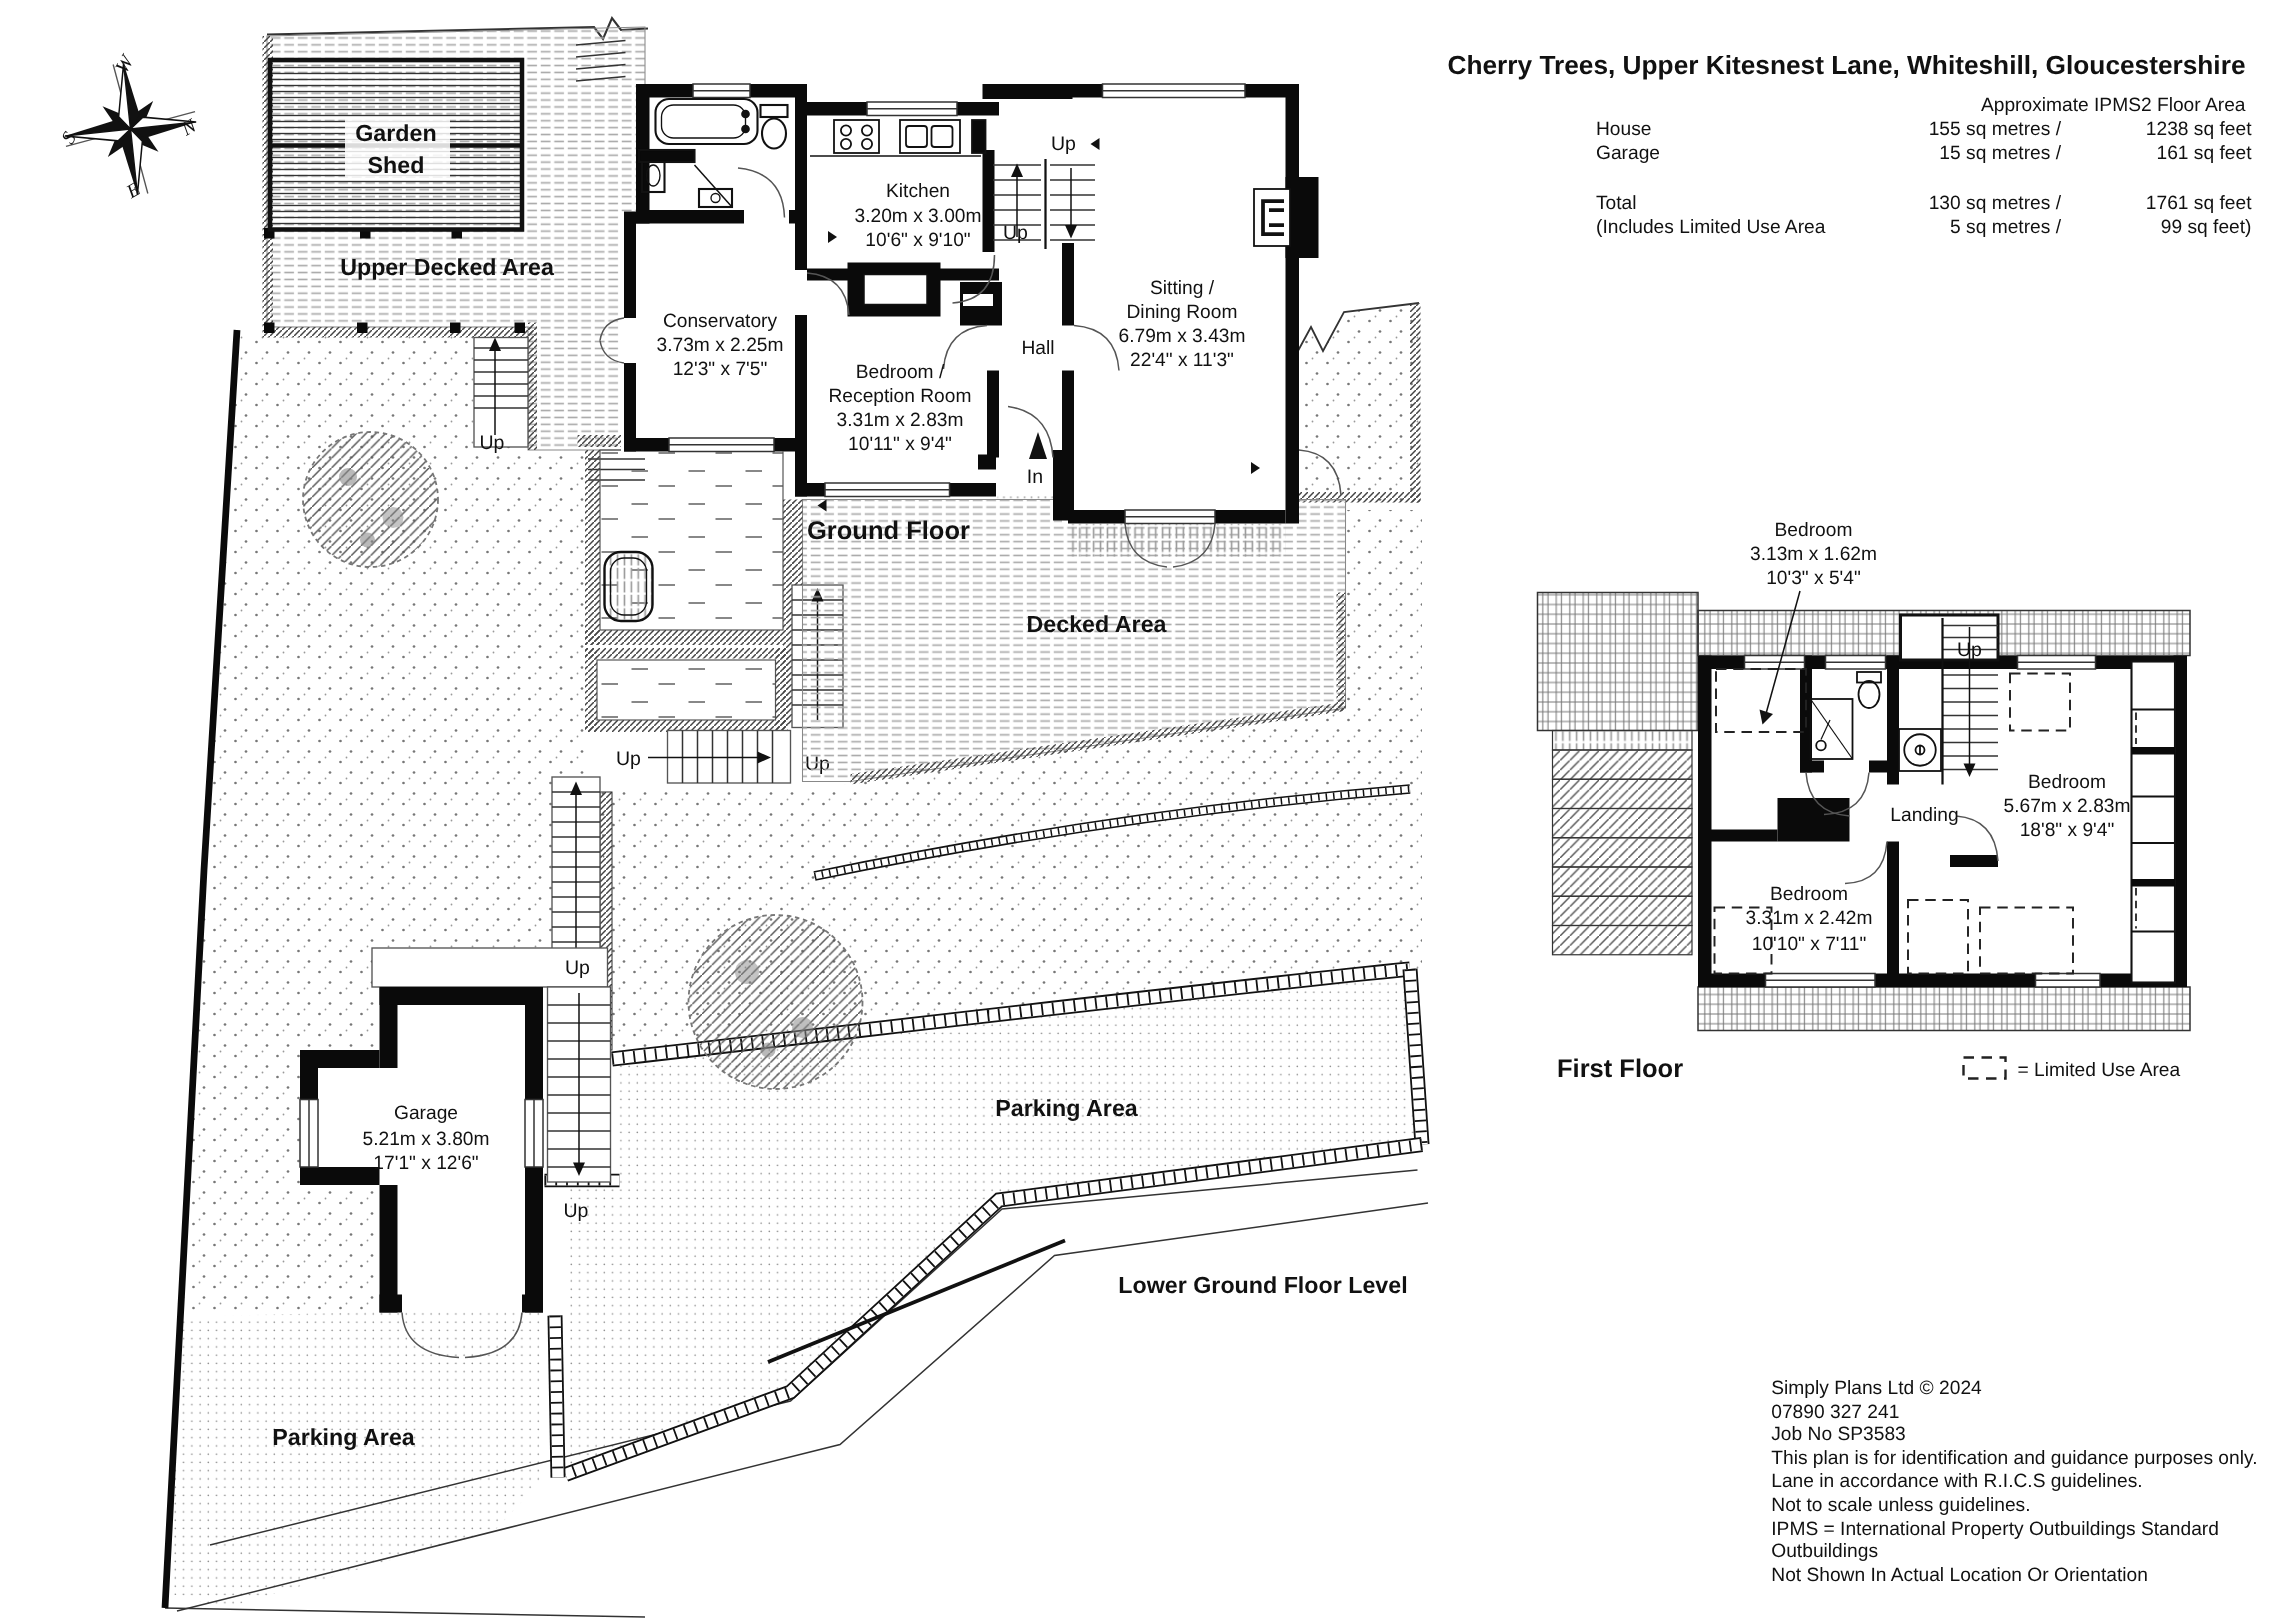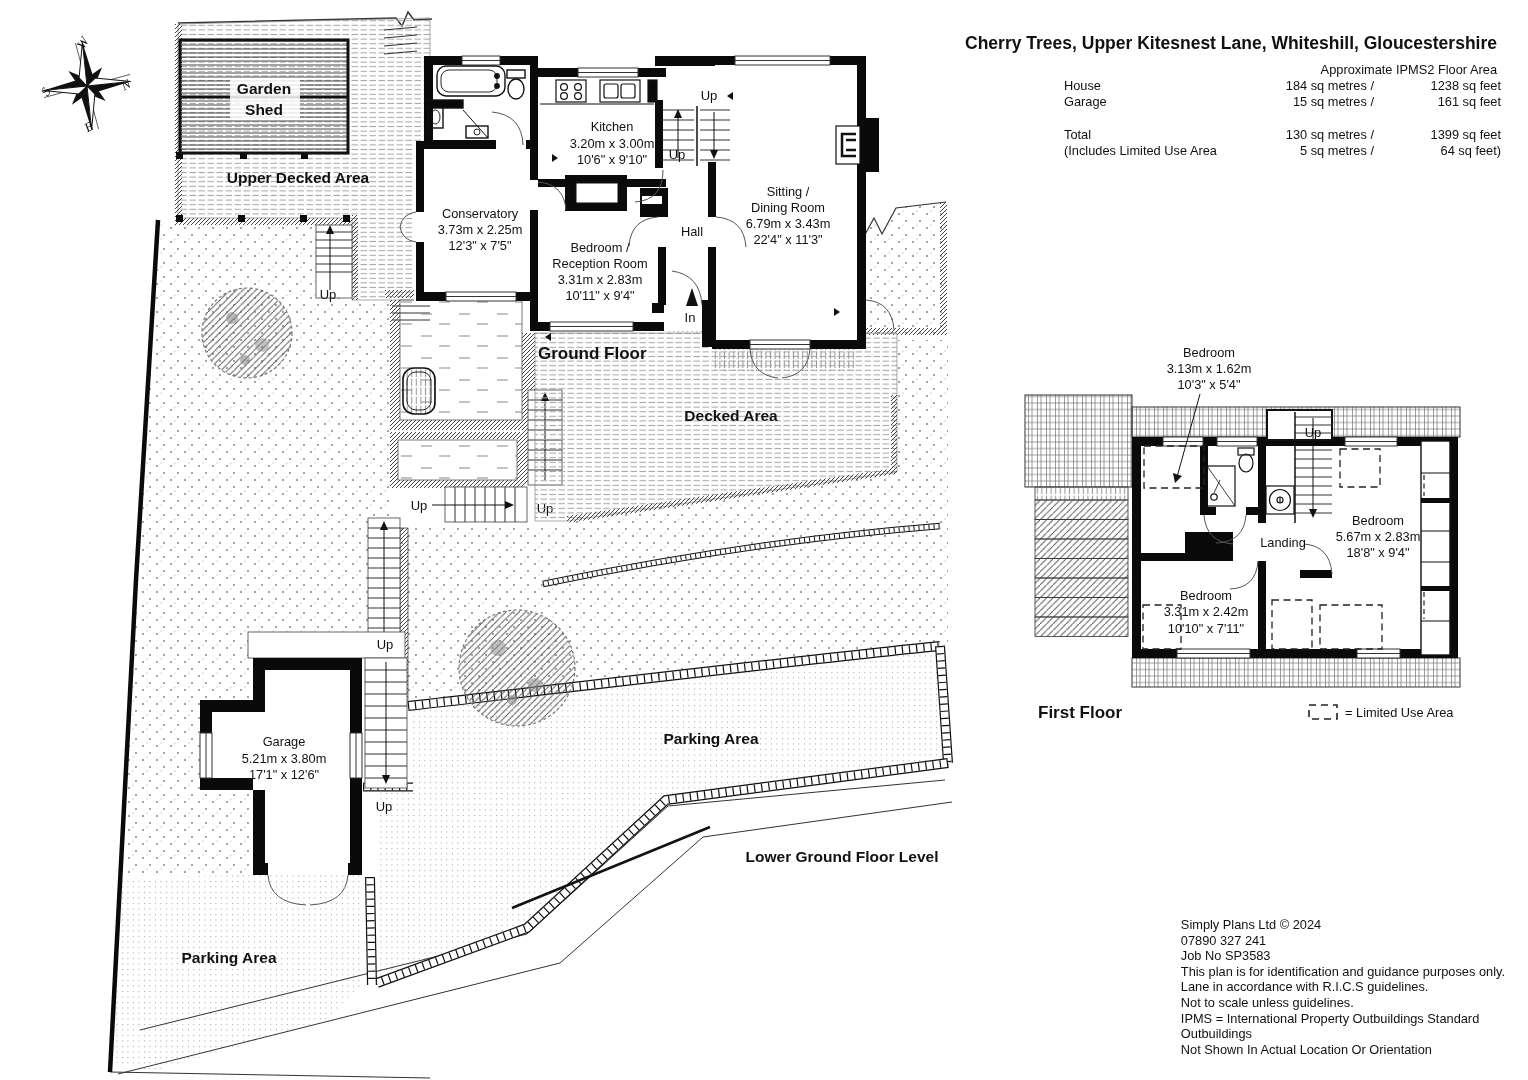--- a/index.html
+++ b/index.html
@@ -544,37 +544,37 @@
   <text class="cmp" x="46" y="96" transform="rotate(-60 46 92)">S</text>
   <text class="cmp" x="89" y="131" transform="rotate(-30 89 127)">E</text>
 </g>
 </svg>
 
 <div class="ov title">Cherry Trees, Upper Kitesnest Lane, Whiteshill, Gloucestershire</div>
 <div class="ov tblhead">Approximate IPMS2 Floor Area</div>
 <div class="ov tbl">
   <div class="row" style="top:0">
     <span class="lbl">House</span>
-    <span class="m">184 sq metres /</span>
+    <span class="m">155 sq metres /</span>
     <span class="i">1238 sq feet</span>
   </div>
   <div class="row" style="top:16px">
     <span class="lbl">Garage</span>
     <span class="m">15 sq metres /</span>
     <span class="i">161 sq feet</span>
   </div>
   <div class="row" style="top:49px">
     <span class="lbl">Total</span>
     <span class="m">130 sq metres /</span>
-    <span class="i">1399 sq feet</span>
+    <span class="i">1761 sq feet</span>
   </div>
   <div class="row" style="top:65px">
     <span class="lbl">(Includes Limited Use Area</span>
     <span class="m">5 sq metres /</span>
-    <span class="i">64 sq feet)</span>
+    <span class="i">99 sq feet)</span>
   </div>
 </div>
 
 <div class="ov footer">
   <div>Simply Plans Ltd © 2024</div>
   <div>07890 327 241</div>
   <div>Job No SP3583</div>
   <div>This plan is for identification and guidance purposes only.</div>
   <div>Lane in accordance with R.I.C.S guidelines.</div>
   <div>Not to scale unless guidelines.</div>

